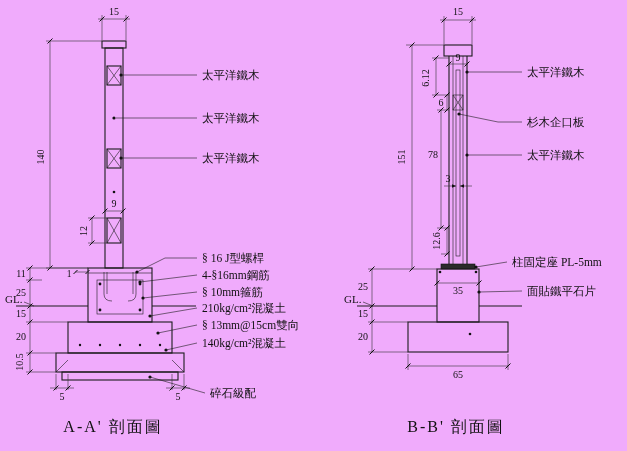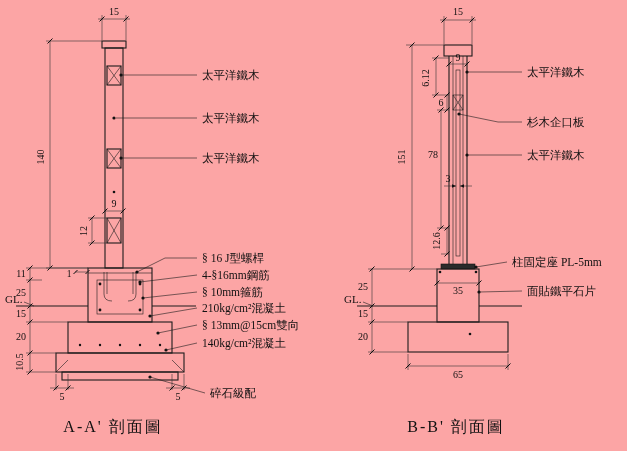--- a/index.html
+++ b/index.html
@@ -1,16 +1,16 @@
 <!DOCTYPE html>
 <html><head>
 <meta charset="utf-8">
 <style>
   html,body{margin:0;padding:0;background:#ffffff;}
-  .stage{position:relative;width:627px;height:451px;background:#fca5a5;overflow:hidden;}
+  .stage{position:relative;width:627px;height:451px;background:#f0abfc;overflow:hidden;}
   svg{display:block;}
   svg text{font-family:"Liberation Serif", serif; fill:#111;}
   .dim{font-size:10px;}
   .dimsm{font-size:9.5px;}
   .callout{font-size:11.5px;}
   .gl{font-size:11px;}
   .title{font-size:16px; letter-spacing:2px;}
   .obj{stroke:#1c1c1c;stroke-width:1.1;fill:none;}
   .thin{stroke:#1c1c1c;stroke-width:0.6;fill:none;}
   .dimln{stroke:#333;stroke-width:0.6;fill:none;}

